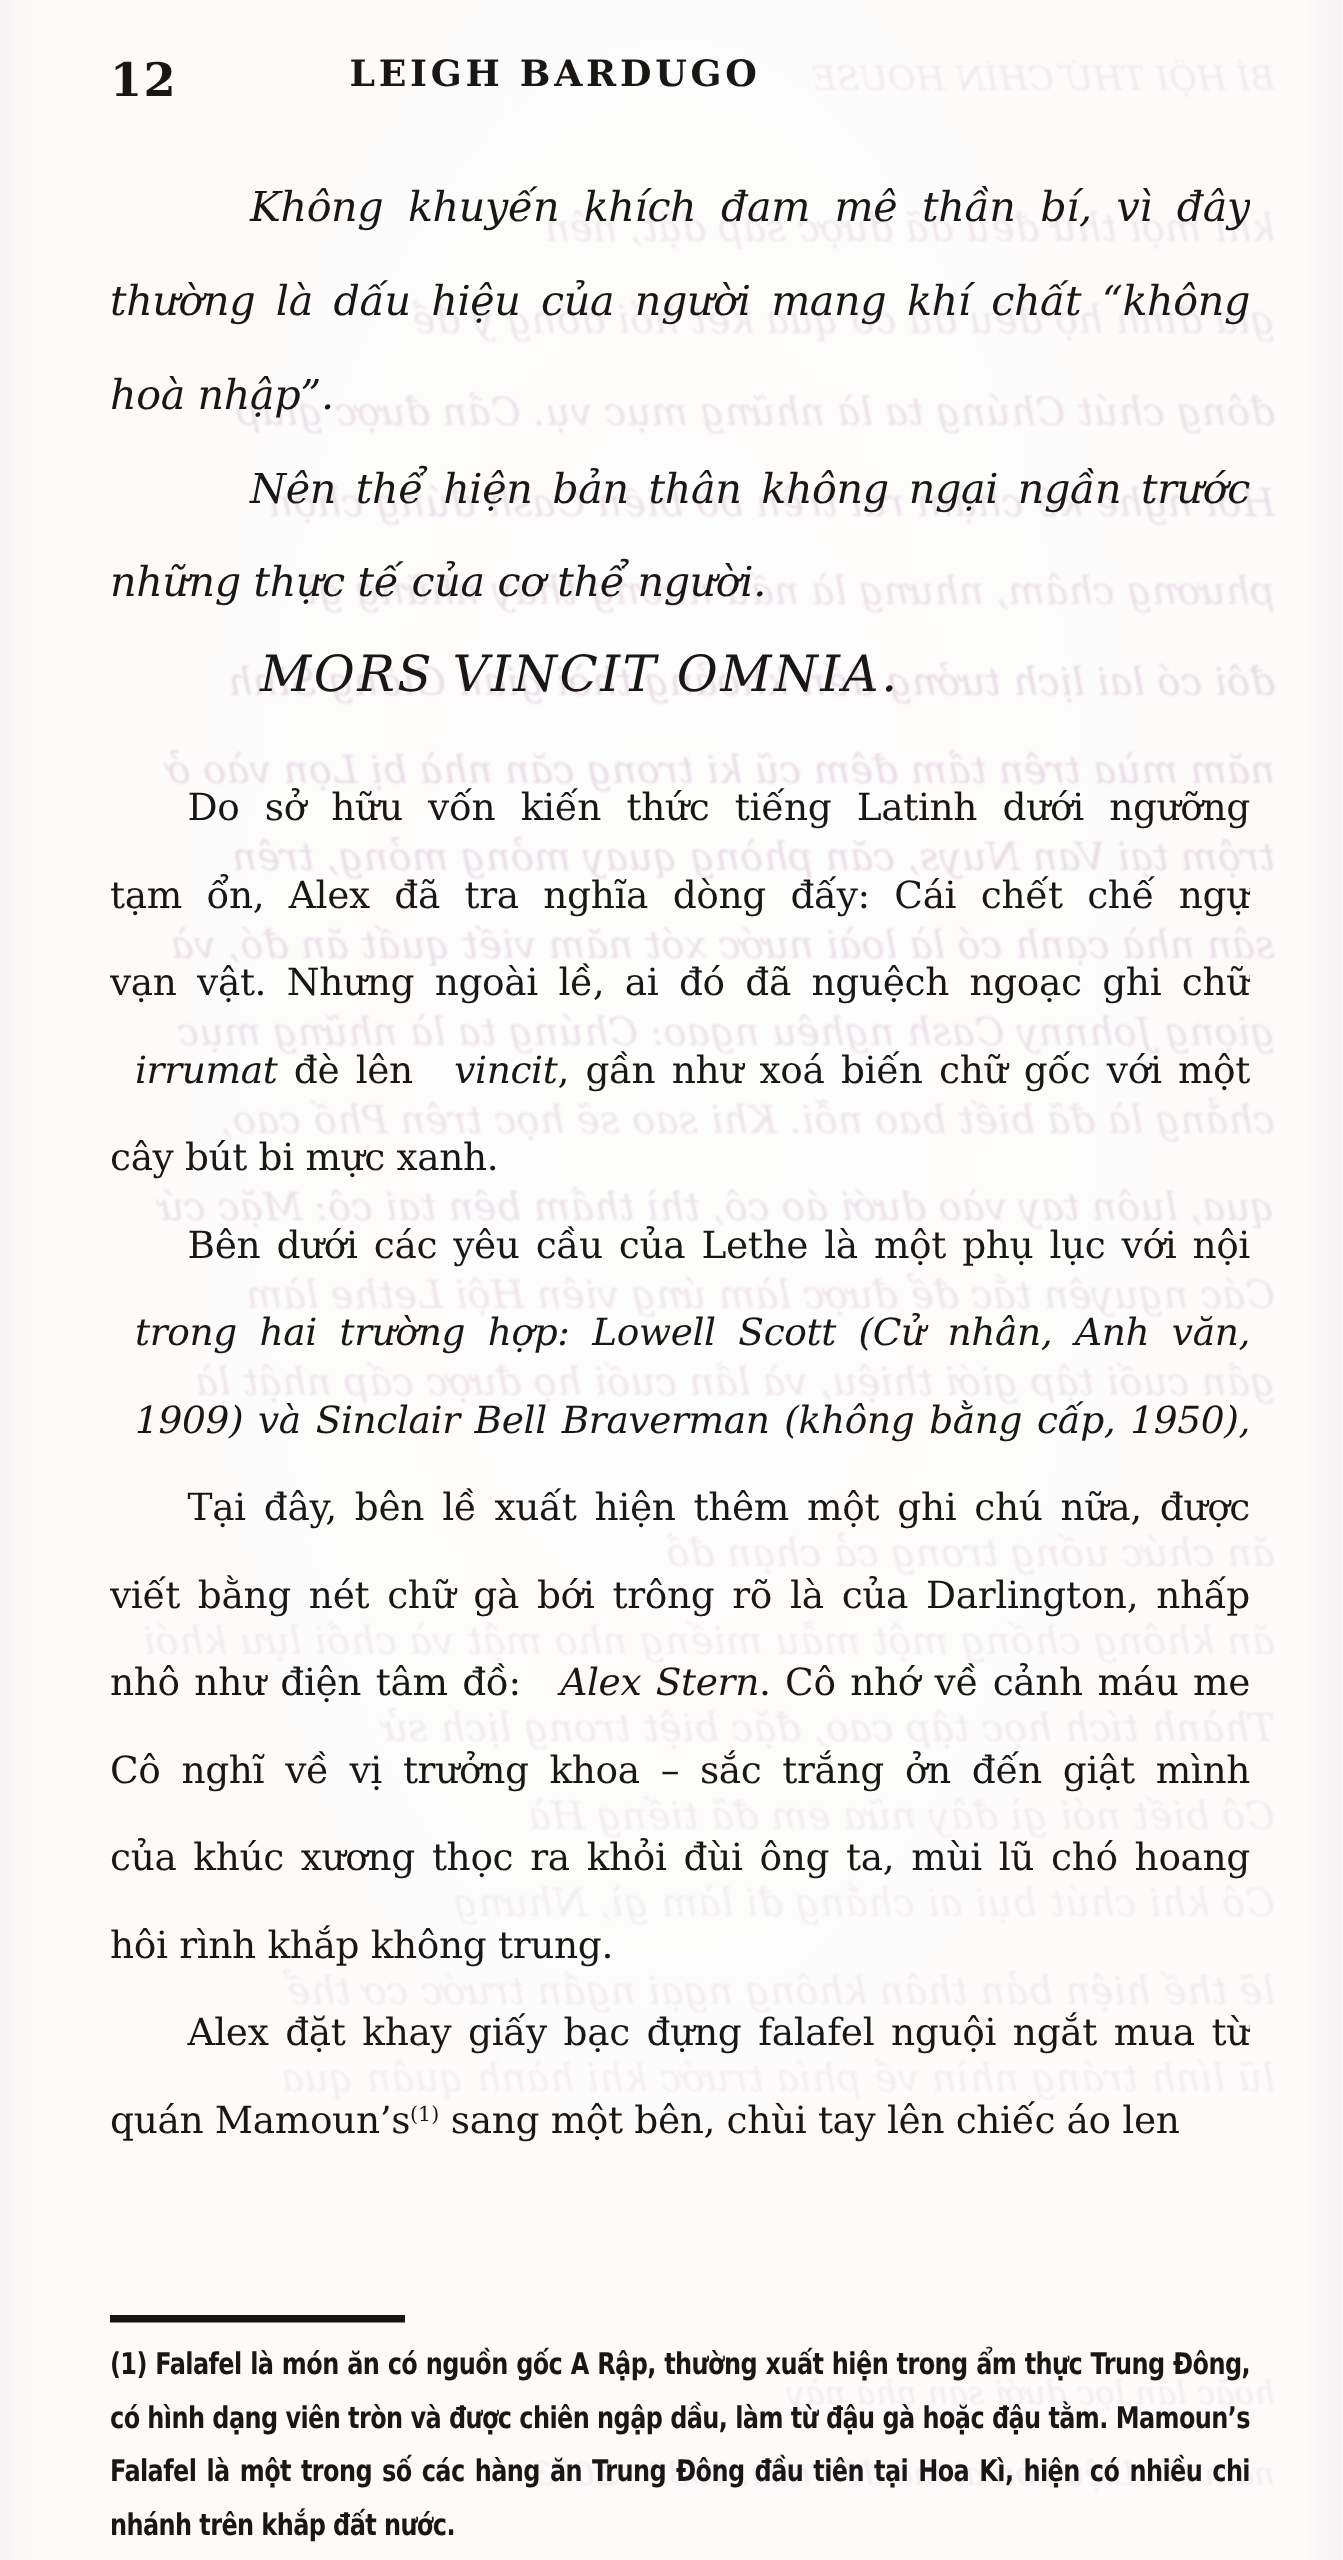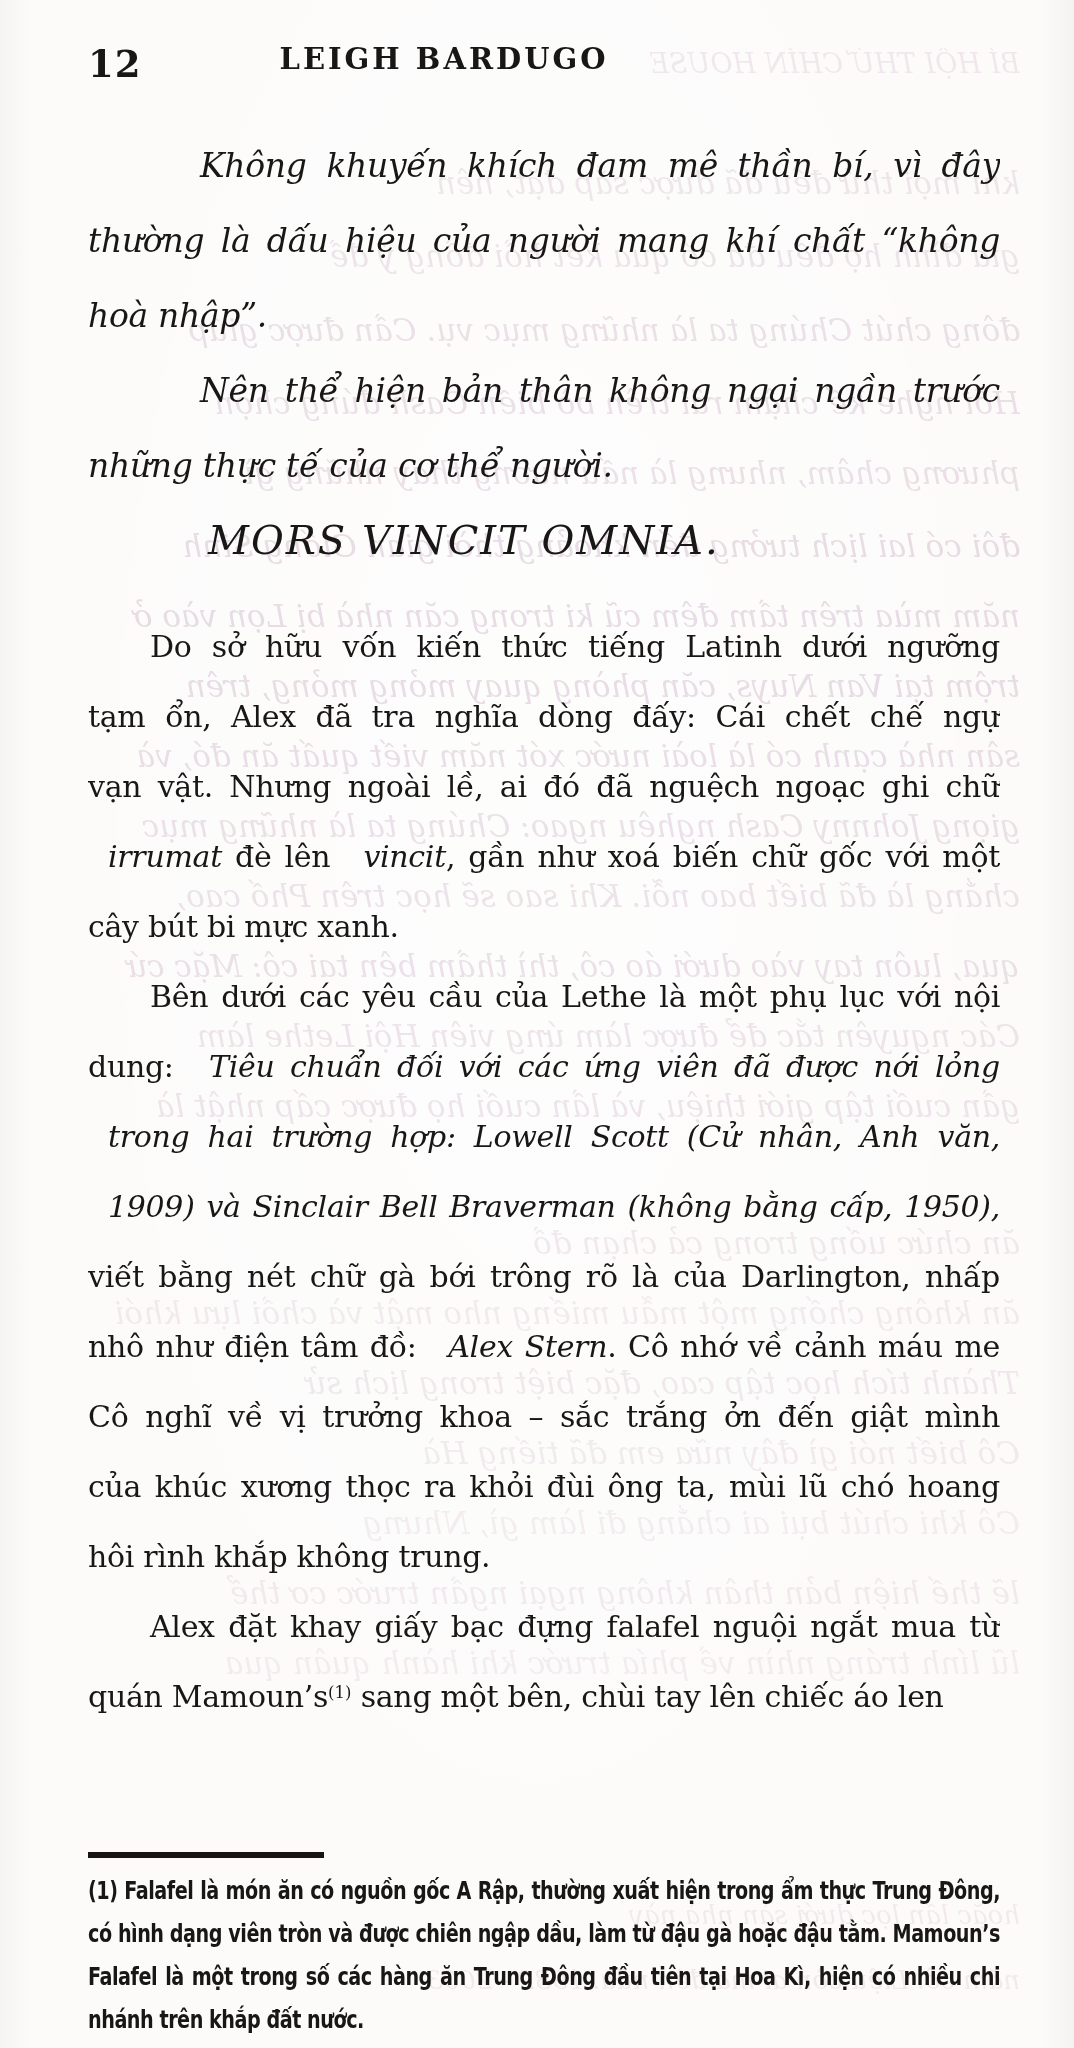--- a/index.html
+++ b/index.html
@@ -115,23 +115,23 @@
       <div class="line last it mors"><span>MORS VINCIT OMNIA.</span></div>
     </section>
 
   <section class="ink bodytext">
       <div class="line first"><span>Do sở hữu vốn kiến thức tiếng Latinh dưới ngưỡng</span></div>
       <div class="line"><span>tạm ổn, Alex đã tra nghĩa dòng đấy: Cái chết chế ngự</span></div>
       <div class="line"><span>vạn vật. Nhưng ngoài lề, ai đó đã nguệch ngoạc ghi chữ</span></div>
       <div class="line"><span class="it">irrumat</span><span> đè lên </span><span class="it">vincit</span><span>, gần như xoá biến chữ gốc với một</span></div>
       <div class="line last"><span>cây bút bi mực xanh.</span></div>
       <div class="line first"><span>Bên dưới các yêu cầu của Lethe là một phụ lục với nội</span></div>
-      <div class="line"><span>dung: </span><span class="it">Tiêu chuẩn đối với các ứng viên đã được nới lỏng</span></div>
       <div class="line"><span class="it">trong hai trường hợp: Lowell Scott (Cử nhân, Anh văn,</span></div>
       <div class="line"><span class="it">1909) và Sinclair Bell Braverman (không bằng cấp, 1950),</span></div>
+      <div class="line first"><span>Tại đây, bên lề xuất hiện thêm một ghi chú nữa, được</span></div>
       <div class="line"><span>viết bằng nét chữ gà bới trông rõ là của Darlington, nhấp</span></div>
       <div class="line"><span>nhô như điện tâm đồ: </span><span class="it">Alex Stern</span><span>. Cô nhớ về cảnh máu me</span></div>
       <div class="line"><span>Cô nghĩ về vị trưởng khoa – sắc trắng ởn đến giật mình</span></div>
       <div class="line"><span>của khúc xương thọc ra khỏi đùi ông ta, mùi lũ chó hoang</span></div>
       <div class="line last"><span>hôi rình khắp không trung.</span></div>
       <div class="line first"><span>Alex đặt khay giấy bạc đựng falafel nguội ngắt mua từ</span></div>
       <div class="line last"><span>quán Mamoun’s</span><span class="sup">(1)</span><span> sang một bên, chùi tay lên chiếc áo len</span></div>
     </section>
 
   <footer class="ink">

